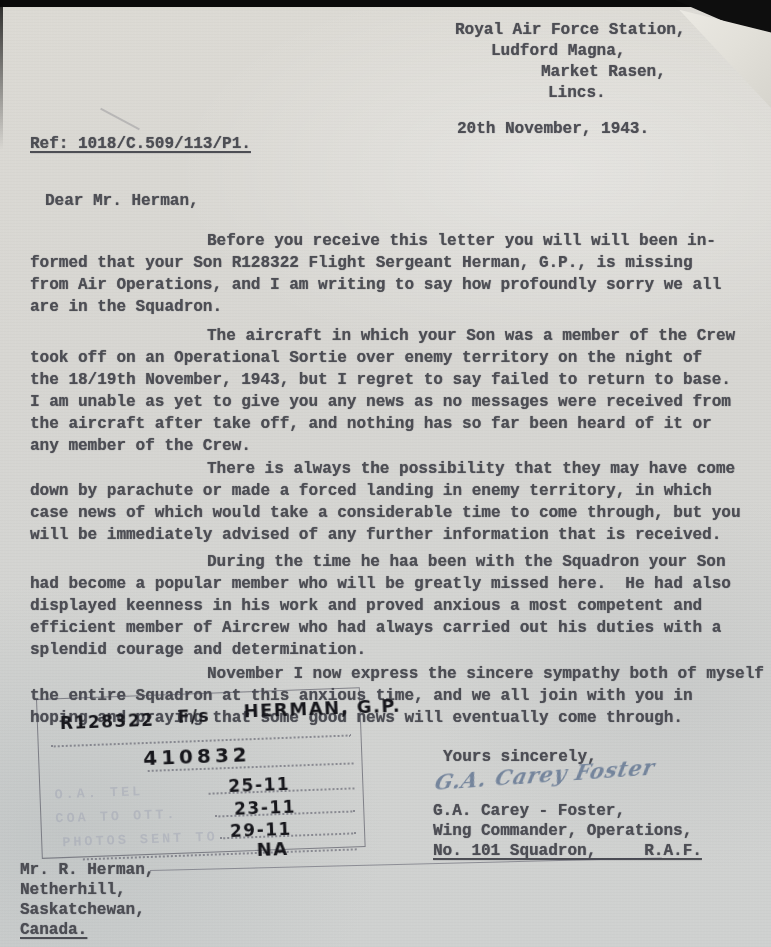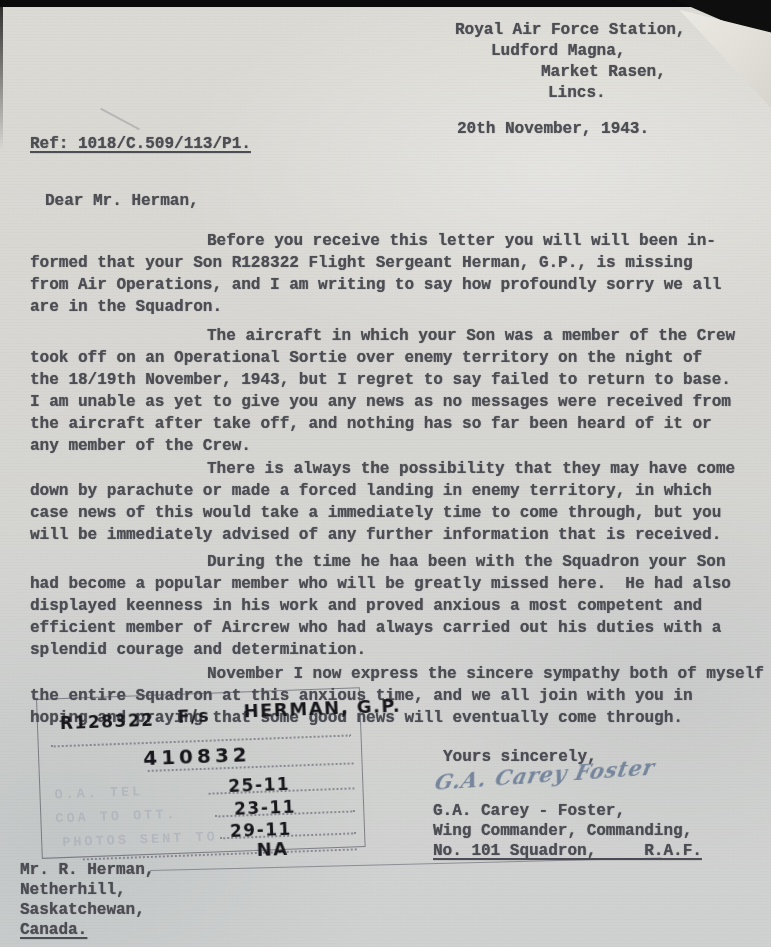--- a/index.html
+++ b/index.html
@@ -109,29 +109,29 @@
   <div class="tw letterhead"><div>Royal Air Force Station,</div><div>Ludford Magna,</div><div>Market Rasen,</div><div>Lincs.</div></div>
 
   <div class="tw date-line">20th November, 1943.</div>
 
   <div class="tw ref-line"><span class="u">Ref: 1018/C.509/113/P1.</span></div>
 
   <div class="tw salutation">Dear Mr. Herman,</div>
 
   <div class="tw para p1"><div>Before you receive this letter you will will been in-</div><div>formed that your Son R128322 Flight Sergeant Herman, G.P., is missing</div><div>from Air Operations, and I am writing to say how profoundly sorry we all</div><div>are in the Squadron.</div></div>
   <div class="tw para p2"><div>The aircraft in which your Son was a member of the Crew</div><div>took off on an Operational Sortie over enemy territory on the night of</div><div>the 18/19th November, 1943, but I regret to say failed to return to base.</div><div>I am unable as yet to give you any news as no messages were received from</div><div>the aircraft after take off, and nothing has so far been heard of it or</div><div>any member of the Crew.</div></div>
-  <div class="tw para p3"><div>There is always the possibility that they may have come</div><div>down by parachute or made a forced landing in enemy territory, in which</div><div>case news of this would take a immediately time to come through, but you</div><div>will be immediately advised of any further information that is received.</div></div>
+  <div class="tw para p3"><div>There is always the possibility that they may have come</div><div>down by parachute or made a forced landing in enemy territory, in which</div><div>case news of which would take a considerable time to come through, but you</div><div>will be immediately advised of any further information that is received.</div></div>
   <div class="tw para p4"><div>During the time he haa been with the Squadron your Son</div><div>had become a popular member who will be greatly missed here.  He had also</div><div>displayed keenness in his work and proved anxious a most competent and</div><div>efficient member of Aircrew who had always carried out his duties with a</div><div>splendid courage and determination.</div></div>
   <div class="tw para p5"><div>November I now express the sincere sympathy both of myself and</div><div>the entire Squadron at this anxious time, and we all join with you in</div><div>hoping and praying that some good news will eventually come through.</div></div>
 
   <div class="closing">
     <div class="tw val" style="position:absolute;">Yours sincerely,</div>
     <div class="signature">G.A. Carey Foster</div>
     <div class="tw name">G.A. Carey - Foster,</div>
-    <div class="tw title">Wing Commander, Commanding,</div>
+    <div class="tw title">Wing Commander, Operations,</div>
     <div class="tw unit u">No. 101 Squadron,     R.A.F.</div>
   </div>
 
   <div class="pencil-box">
     <div class="stamp-line st1">O.A. TEL</div>
     <div class="stamp-line st2">COA TO OTT.</div>
     <div class="stamp-line st3">PHOTOS SENT TO</div>
 
     <div class="dotted dot1"></div>
     <div class="dotted dot2"></div>

